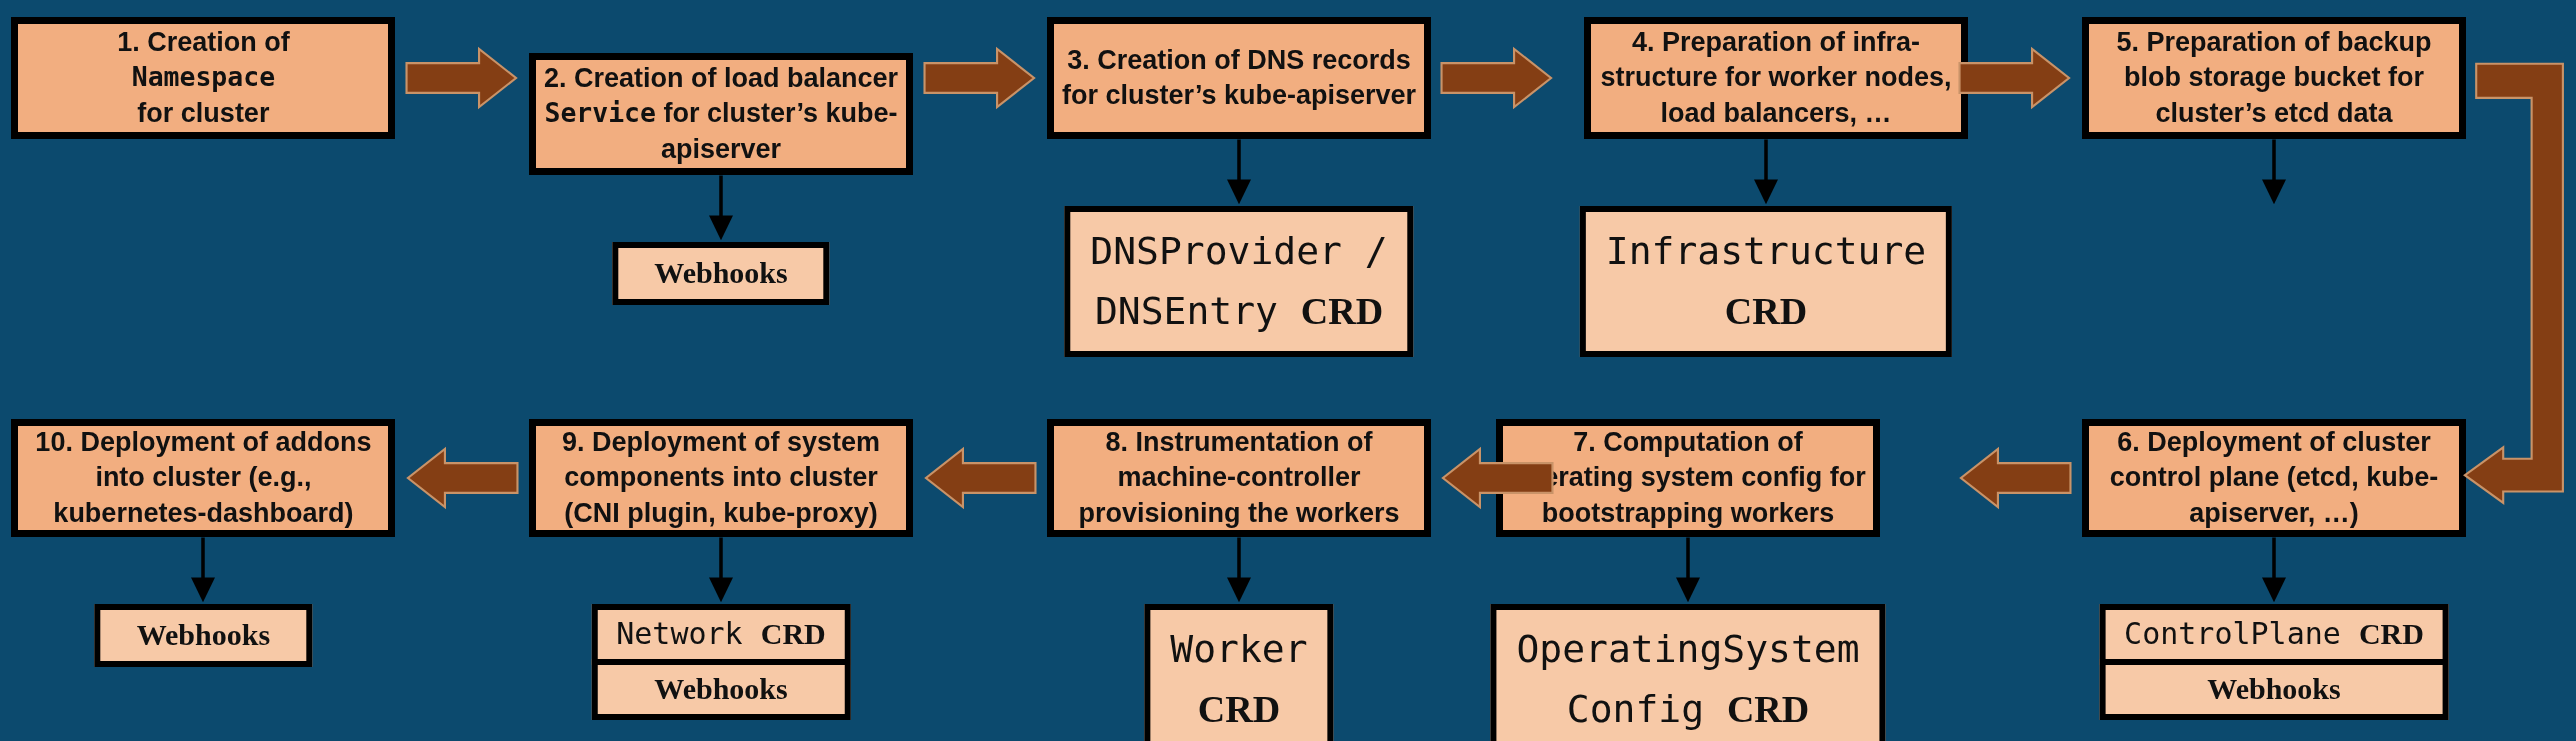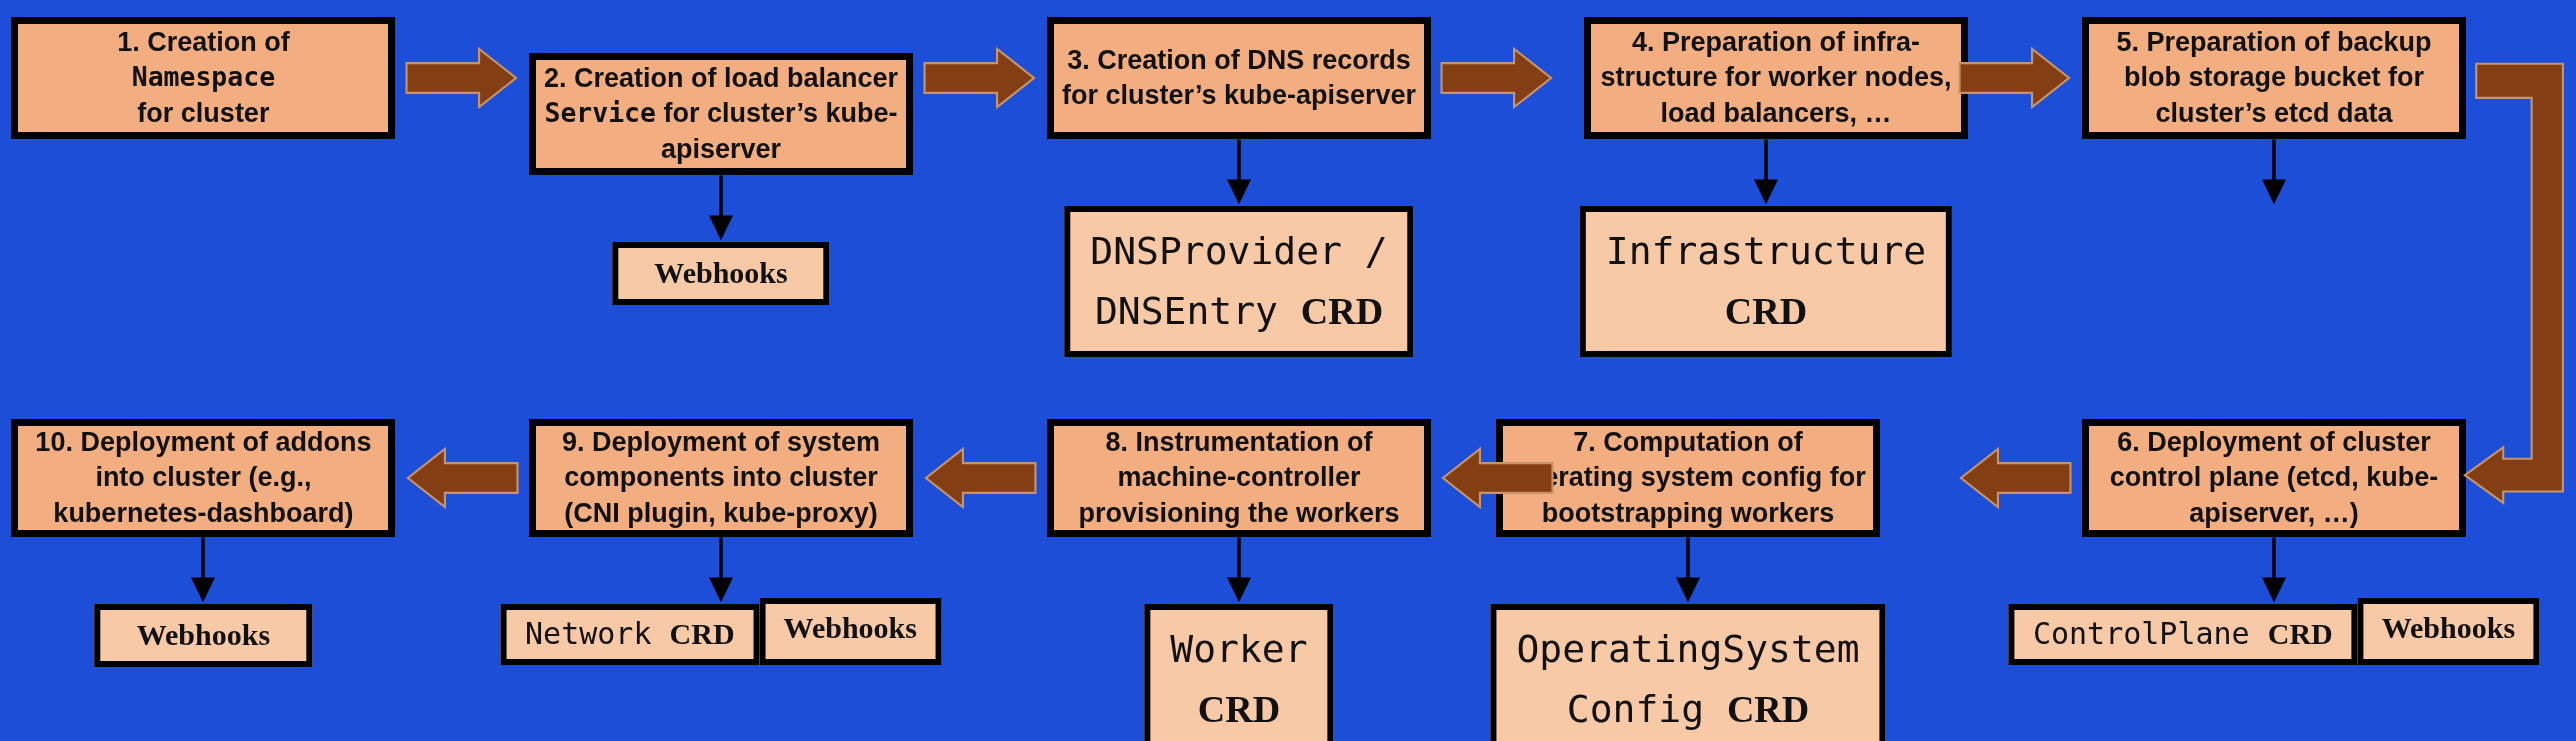--- a/index.html
+++ b/index.html
@@ -7,21 +7,21 @@
     --sub-fill:#F7C9A7;
     --arrow-fill:#843E14;
     --arrow-outline:#C99368;
     --line:#000000;
   }
   html,body{margin:0;padding:0;background:#ffffff;}
   #canvas{
     position:relative;
     width:2576px;
     height:742px;
-    background:#1d4ed8;
+    background:#0c4a6e;
     font-family:"Liberation Sans",sans-serif;
     overflow:hidden;
   }
   .step{position:absolute;width:384px;}
   .main-box{
     box-sizing:border-box;
     width:384px;
     border:7.8px solid var(--line);
     background:var(--box-fill);
     display:flex;align-items:center;justify-content:center;
@@ -48,21 +48,21 @@
   .row1 .sub,.row1 .stack{top:189px;}
   .row2 .sub,.row2 .stack{top:185px;}
   .sub{
     box-sizing:border-box;
     border:6.4px solid var(--line);
     background:var(--sub-fill);
     color:#111;
   }
   .sub.crd{padding:8.5px 20px;font-size:38px;line-height:1.6;}
   .sub.webhooks{padding:5px 36px;font-size:30px;line-height:1.35;}
-  .stack{display:flex;flex-direction:row;align-items:stretch;}
+  .stack{display:flex;flex-direction:column;align-items:stretch;}
   .stack .cell{
     box-sizing:border-box;
     border:6.4px solid var(--line);
     background:var(--sub-fill);
     padding:4.3px 18.5px;
     font-size:30px;line-height:1.35;
     color:#111;
     text-align:center;white-space:nowrap;
   }
   .stack .cell + .cell{margin-top:-6.4px;}

